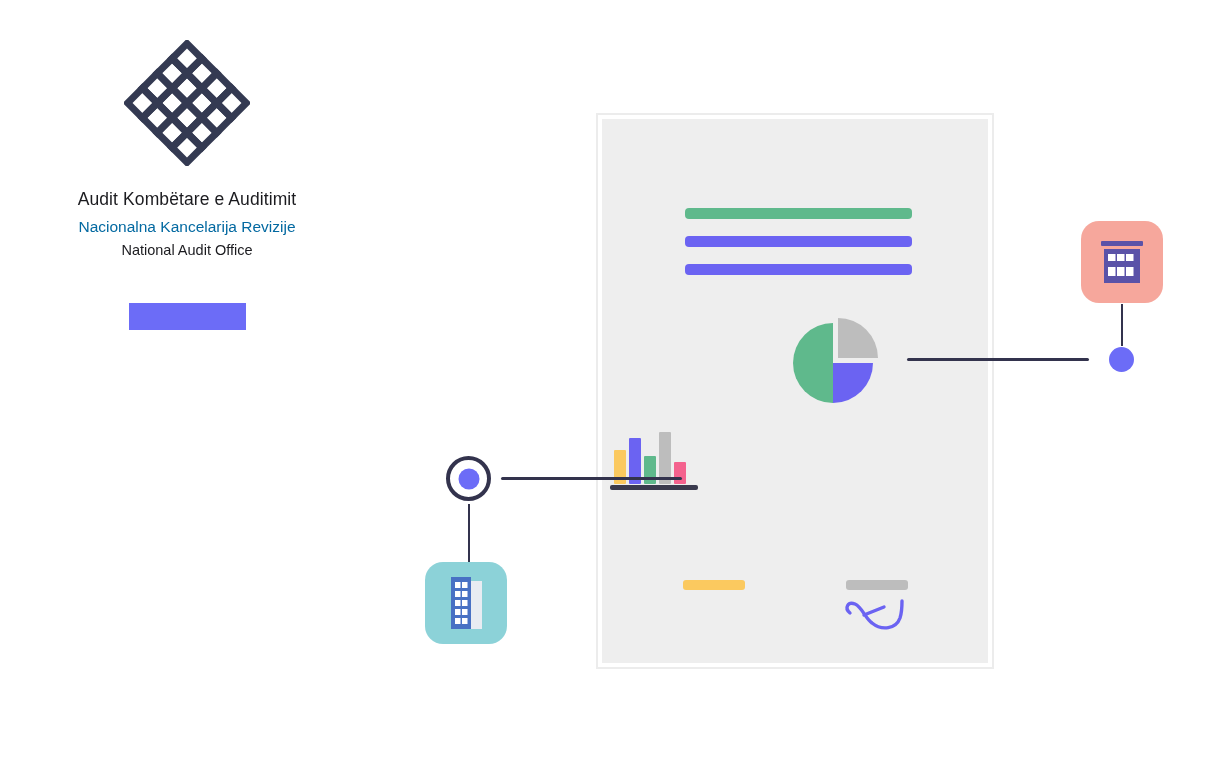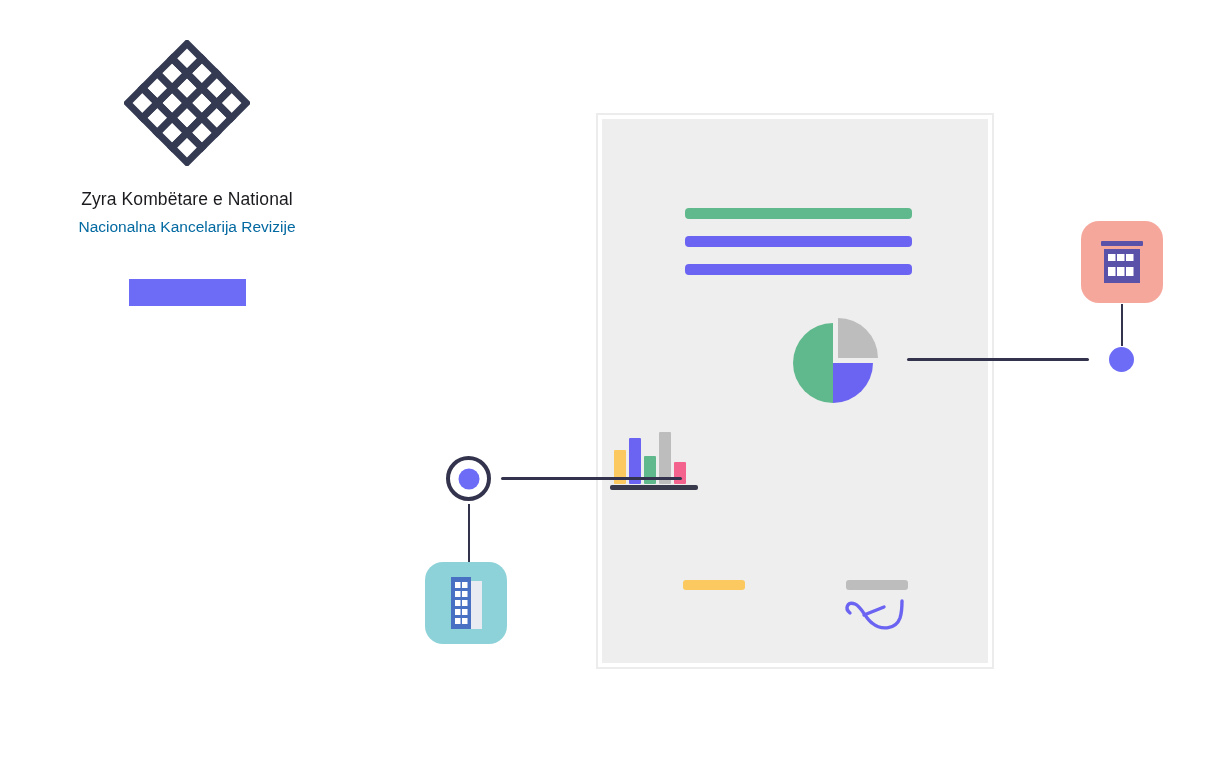--- a/index.html
+++ b/index.html
@@ -238,22 +238,23 @@
           <rect x="84" y="63" width="21" height="21"></rect>
 
           <rect x="21" y="84" width="21" height="21"></rect>
           <rect x="42" y="84" width="21" height="21"></rect>
           <rect x="63" y="84" width="21" height="21"></rect>
           <rect x="84" y="84" width="21" height="21"></rect>
         </g>
       </g>
     </svg>
 
-    <div class="brand-line-1">Zyra Kombëtare e National</div>
+    <div class="brand-line-1">Audit Kombëtare e Auditimit</div>
     <div class="brand-line-2">Nacionalna Kancelarija Revizije</div>
+    <div class="brand-line-3">National Audit Office</div>
 
     <div class="brand-accent-bar"></div>
   </div>
 
   <div class="doc-panel">
     <div class="doc-page">
 
       <div class="doc-bar b1"></div>
       <div class="doc-bar b2"></div>
       <div class="doc-bar b3"></div>

